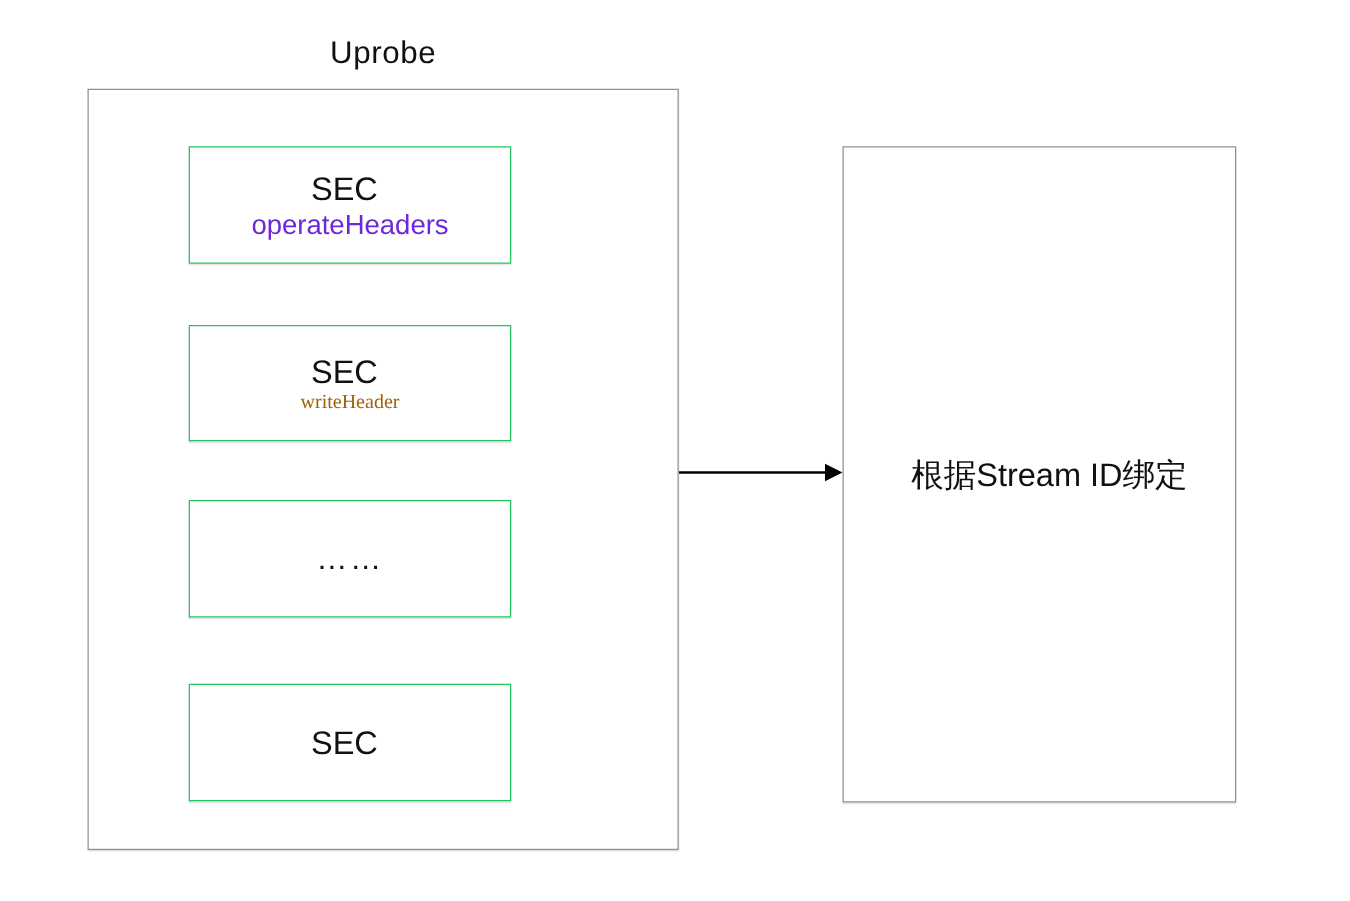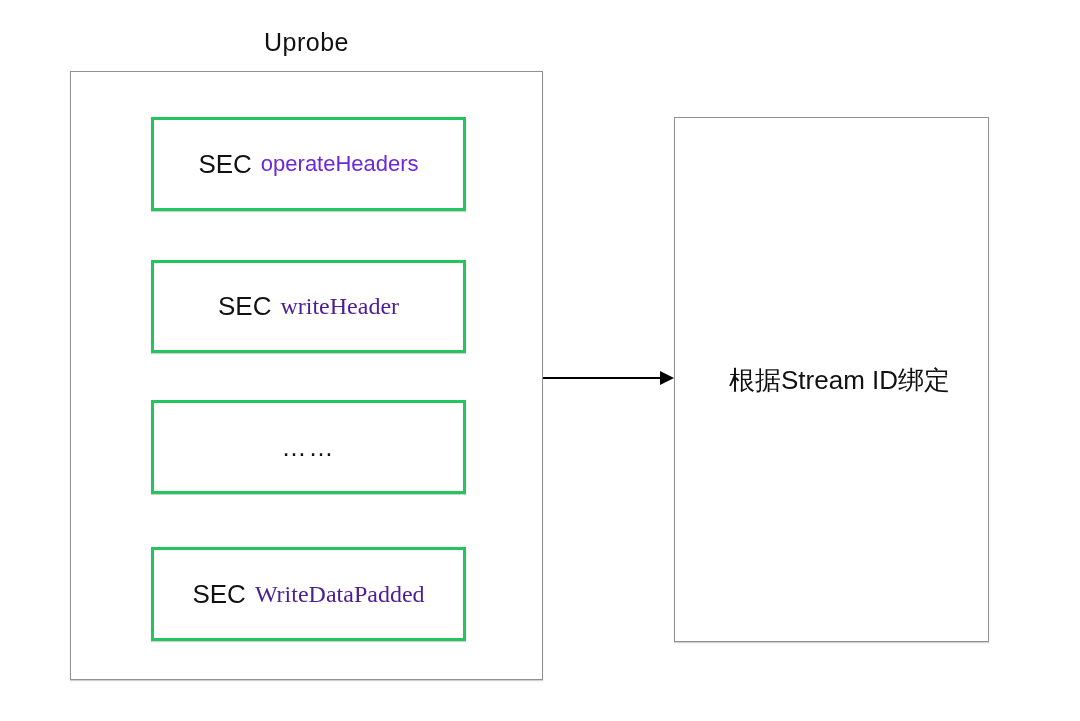--- a/index.html
+++ b/index.html
@@ -27,46 +27,47 @@
     position: absolute;
     left: 70px; top: 71px;
     width: 473px; height: 609px;
     border: 1px solid #919191;
     background: #ffffff;
     box-shadow: 0 1px 1px rgba(0,0,0,0.18);
   }
   .sec-box {
     position: absolute;
     left: 80px;
-    width: 315px; height: 94px;
-    border: 3px solid #22c55e;
+    width: 258px; height: 94px;
+    border: 1px solid #22c55e;
     background: #ffffff;
     box-shadow: 0 1px 1px rgba(0,0,0,0.18);
     display: flex;
     align-items: center;
     justify-content: center;
     white-space: nowrap;
+    flex-direction: column;
   }
   .sec-box-1 { top: 45px; }
   .sec-box-2 { top: 188px; height: 93px; }
   .sec-box-3 { top: 328px; }
   .sec-box-4 { top: 475px; }
   .sec-prefix {
     font-size: 26px;
     color: #111111;
     margin-right: 9px;
   }
   .fn-sans {
     font-size: 22px;
     color: #6d28d9;
   }
   .fn-serif {
     font-family: "Liberation Serif", "DejaVu Serif", serif;
-    font-size: 24px;
-    color: #4c1d95;
+    font-size: 16px;
+    color: #a16207;
   }
   .dots {
     font-size: 25px;
     color: #111111;
     letter-spacing: 2px;
   }
   .arrow-connector {
     position: absolute;
     left: 543px; top: 367px;
     width: 132px; height: 22px;
@@ -107,21 +108,20 @@
       <span class="sec-prefix">SEC</span>
       <span class="fn-serif">writeHeader</span>
     </div>
 
     <div class="sec-box sec-box-3">
       <span class="dots">……</span>
     </div>
 
     <div class="sec-box sec-box-4">
       <span class="sec-prefix">SEC</span>
-      <span class="fn-serif">WriteDataPadded</span>
     </div>
 
   </div>
 
   <svg class="arrow-connector" viewBox="0 0 132 22" xmlns="http://www.w3.org/2000/svg">
     <line x1="0" y1="11" x2="119" y2="11" stroke="#000000" stroke-width="2"></line>
     <polygon points="117,4 131,11 117,18" fill="#000000"></polygon>
   </svg>
 
   <div class="binding-box">

